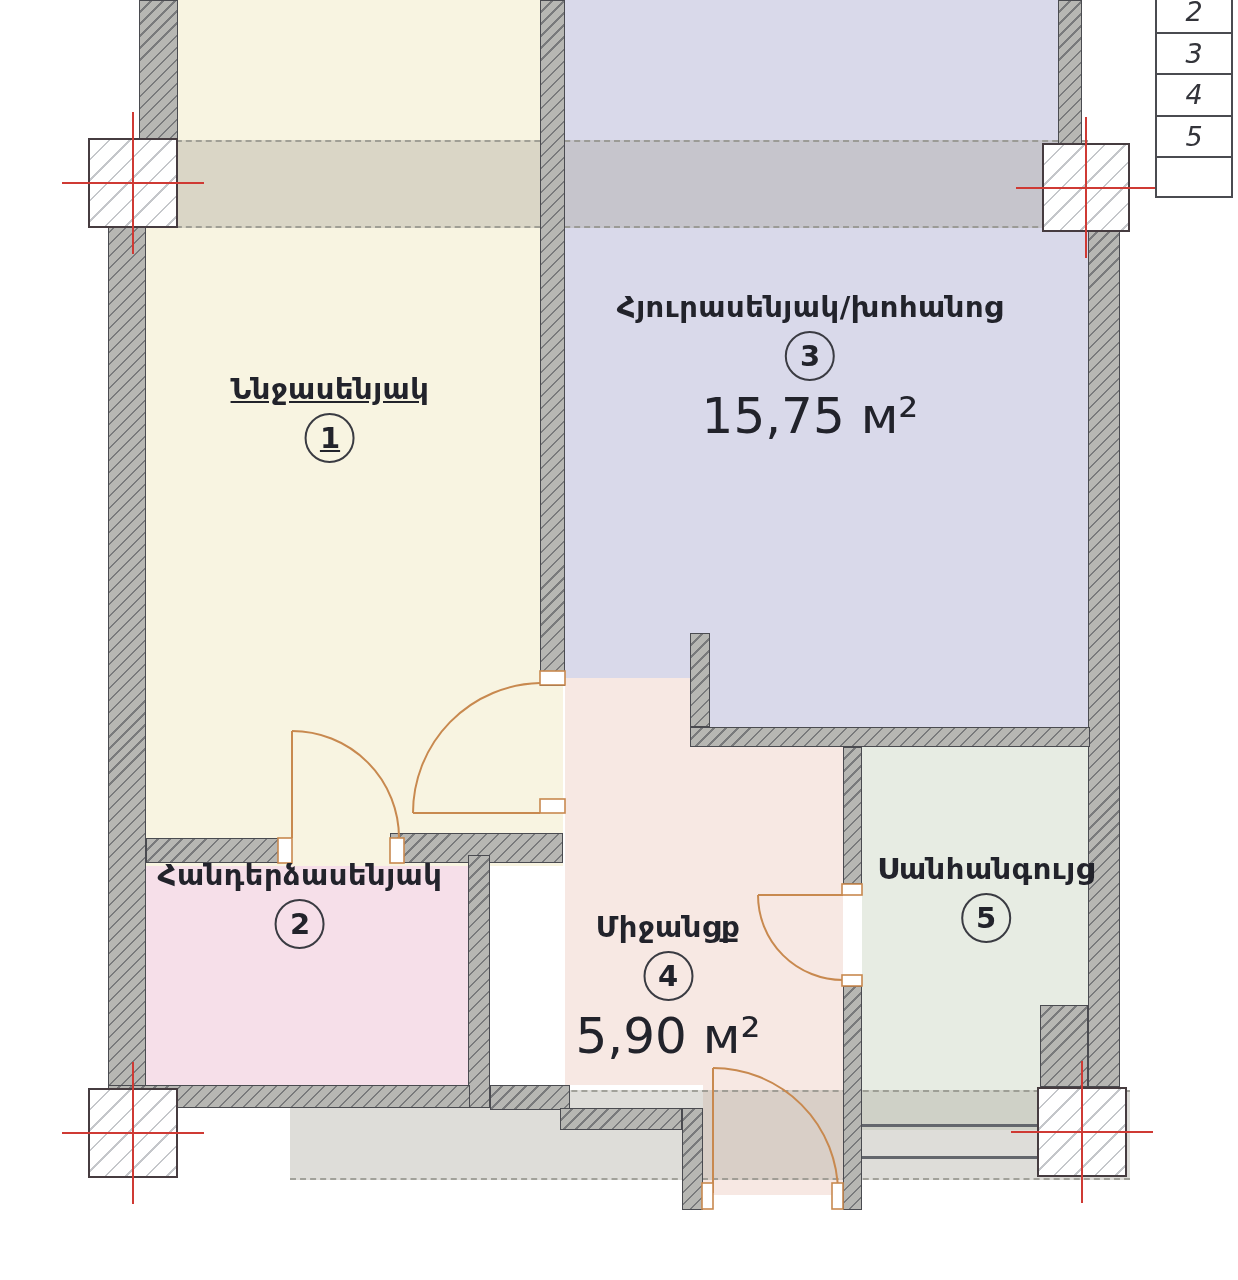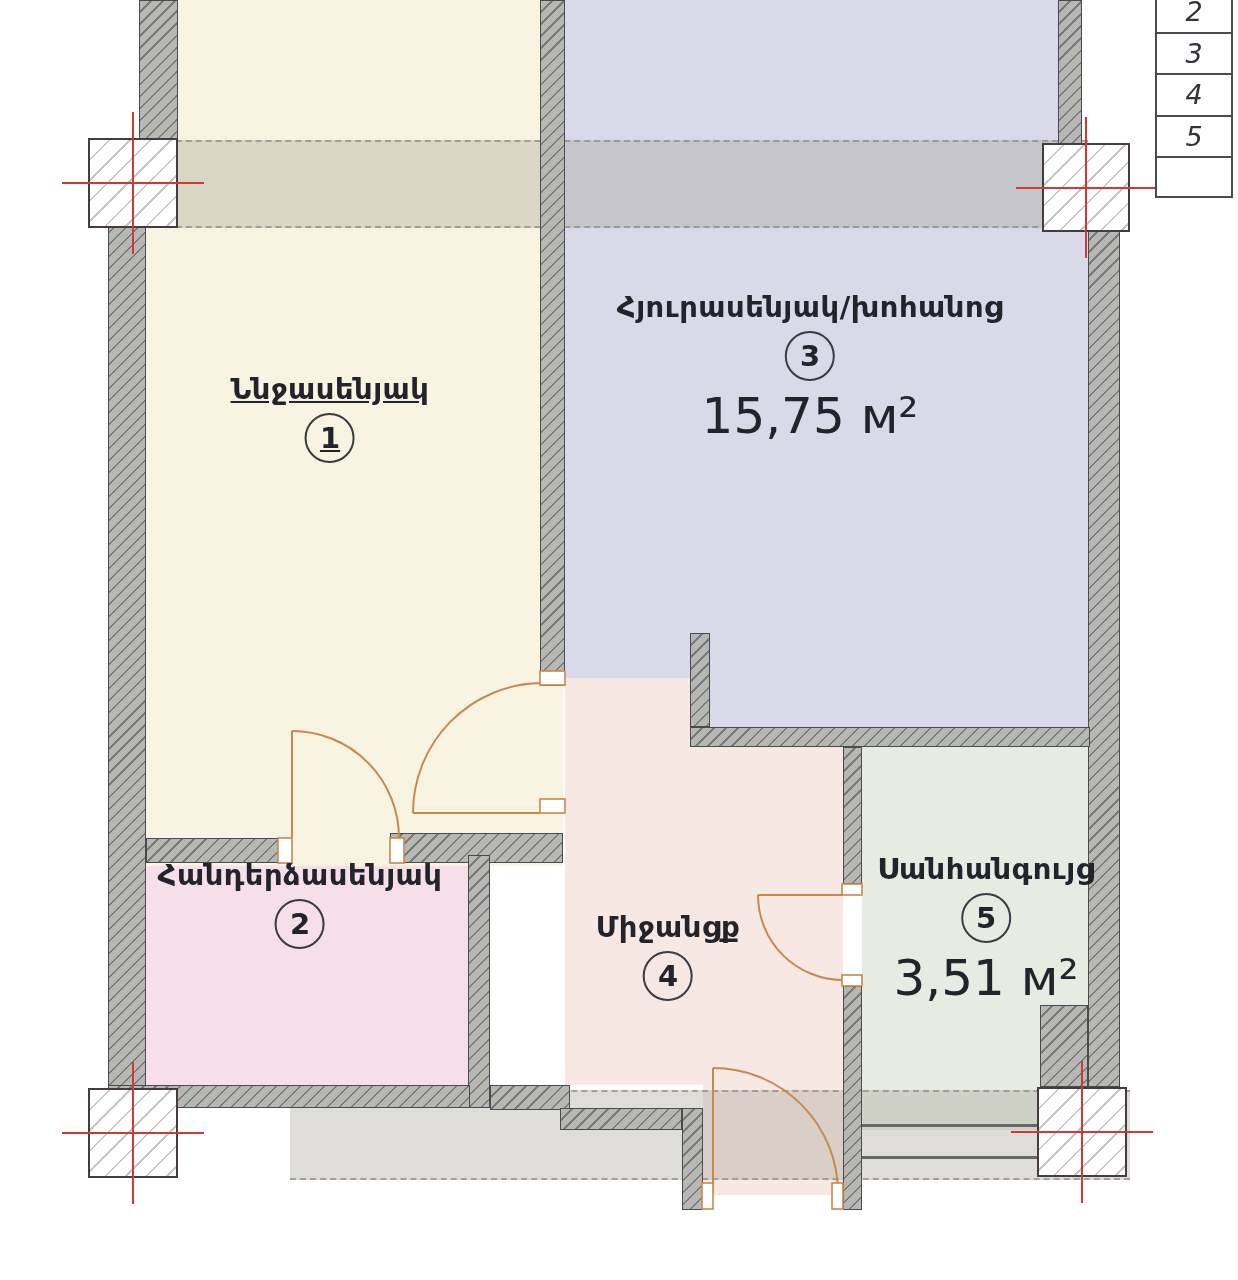--- a/index.html
+++ b/index.html
@@ -152,26 +152,26 @@
   </div>
 
   <div class="room-label" style="left:300px;top:858px;">
     <div class="room-name">Հանդերձասենյակ</div>
     <div class="room-circle">2</div>
   </div>
 
   <div class="room-label" style="left:668px;top:910px;">
     <div class="room-name">Միջանցք</div>
     <div class="room-circle">4</div>
+    <div class="room-area">5,90 м²</div>
   </div>
 
   <div class="room-label" style="left:975px;top:852px;margin-left:11px;">
     <div class="room-name">Սանհանգույց</div>
     <div class="room-circle">5</div>
-    <div class="room-area">3,51 м²</div>
   </div>
 
   <div class="axis-table">
     <div class="axis-cell">2</div>
     <div class="axis-cell">3</div>
     <div class="axis-cell">4</div>
     <div class="axis-cell">5</div>
     <div class="axis-cell"></div>
   </div>
 

